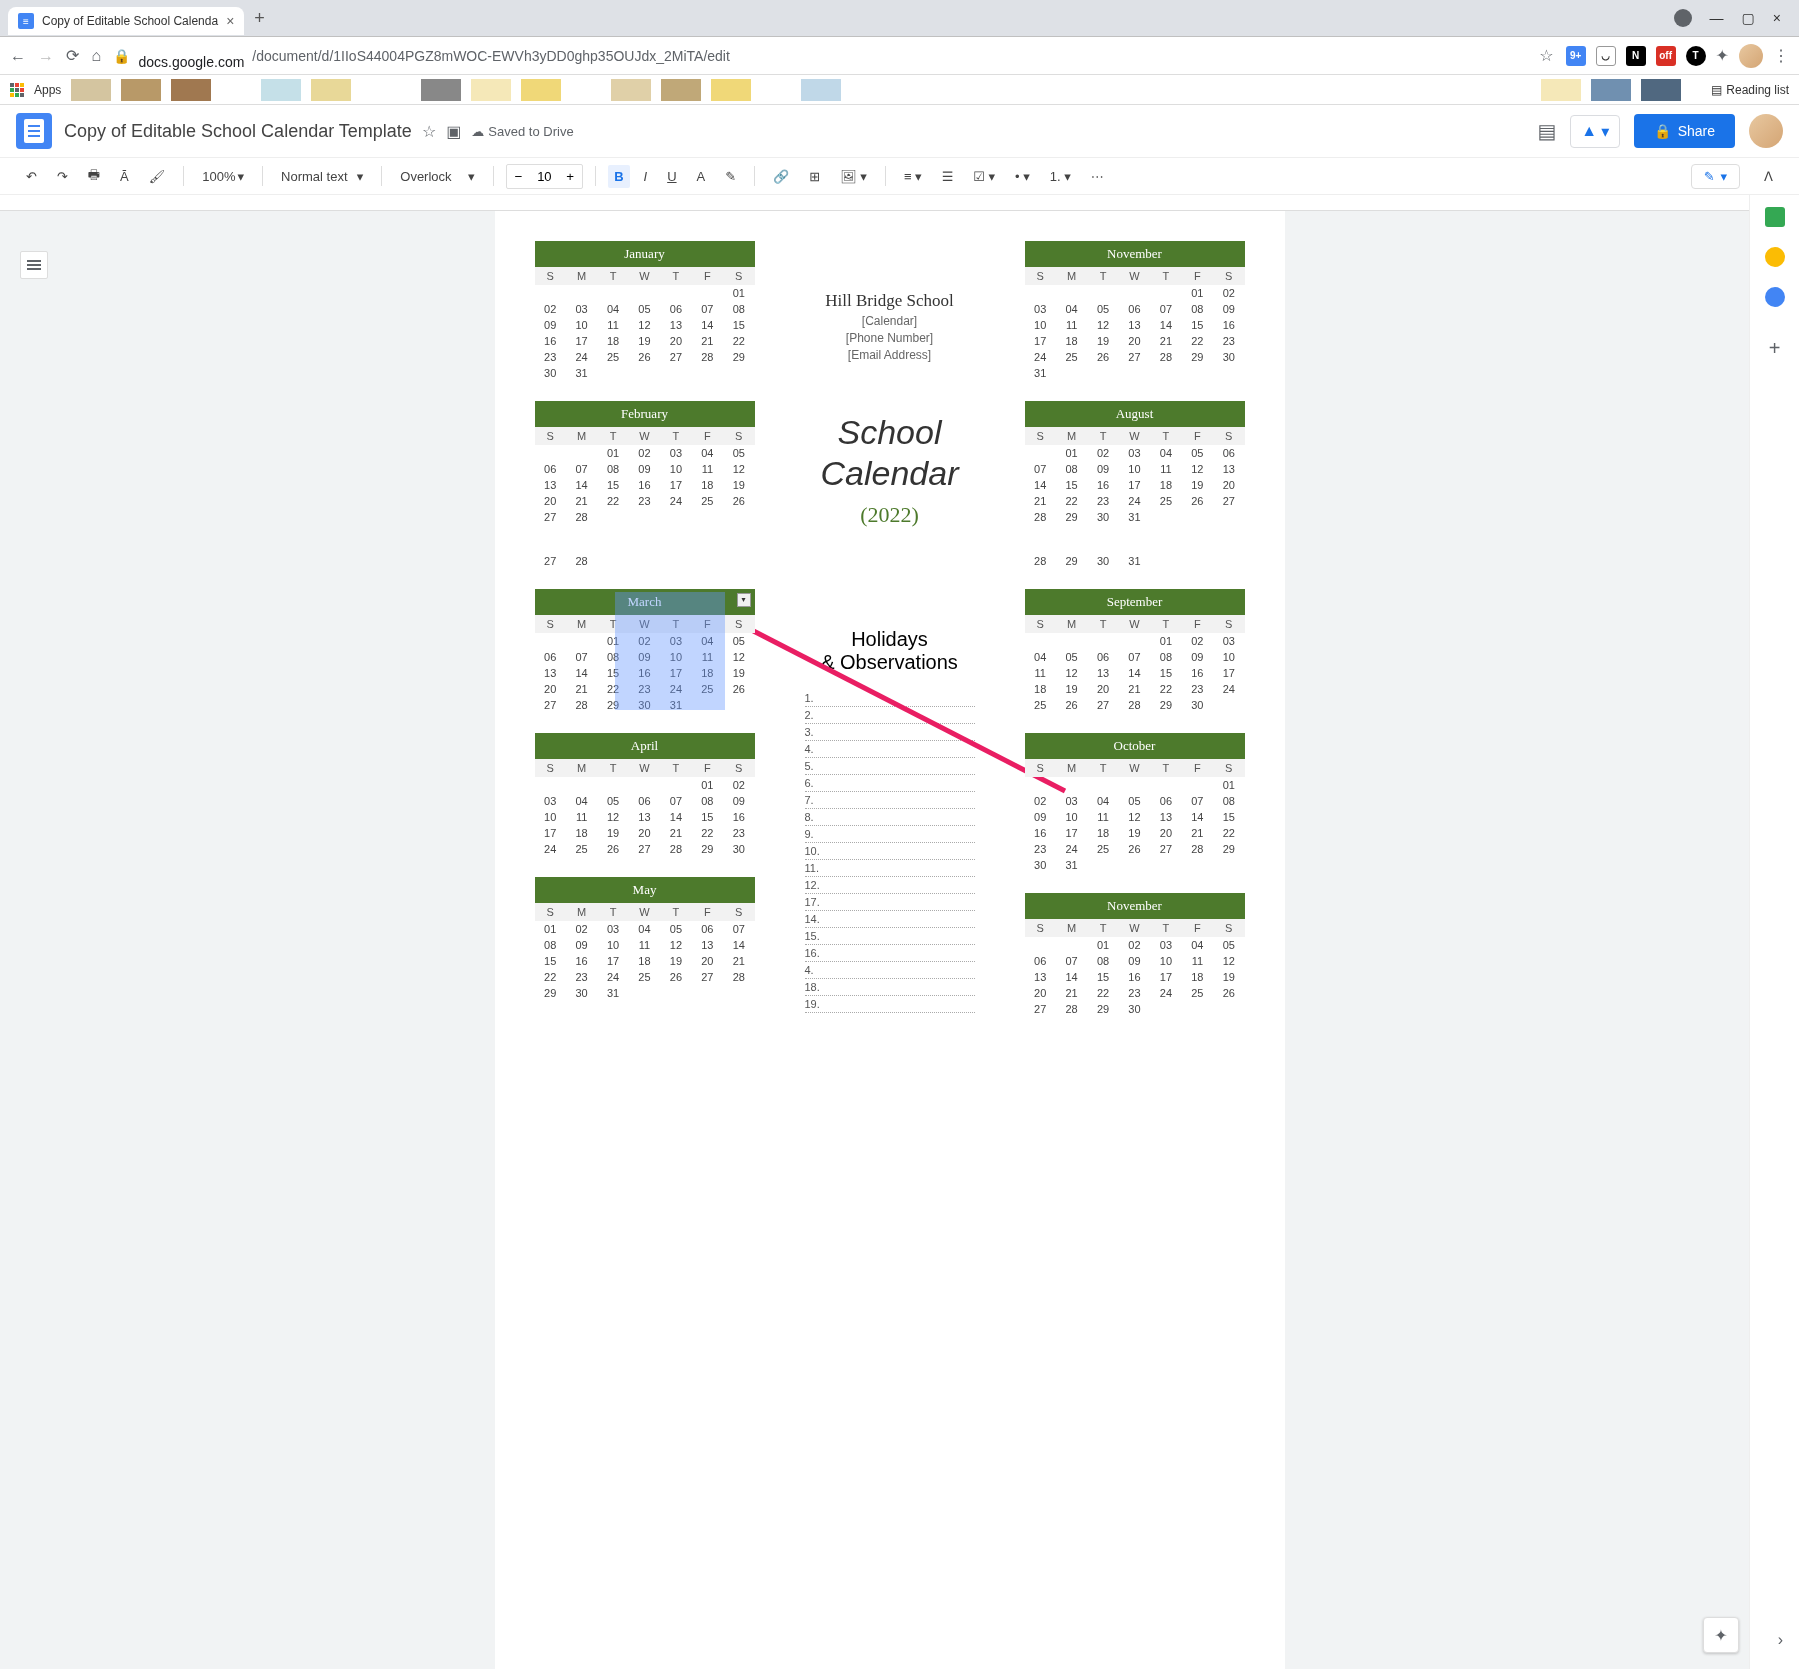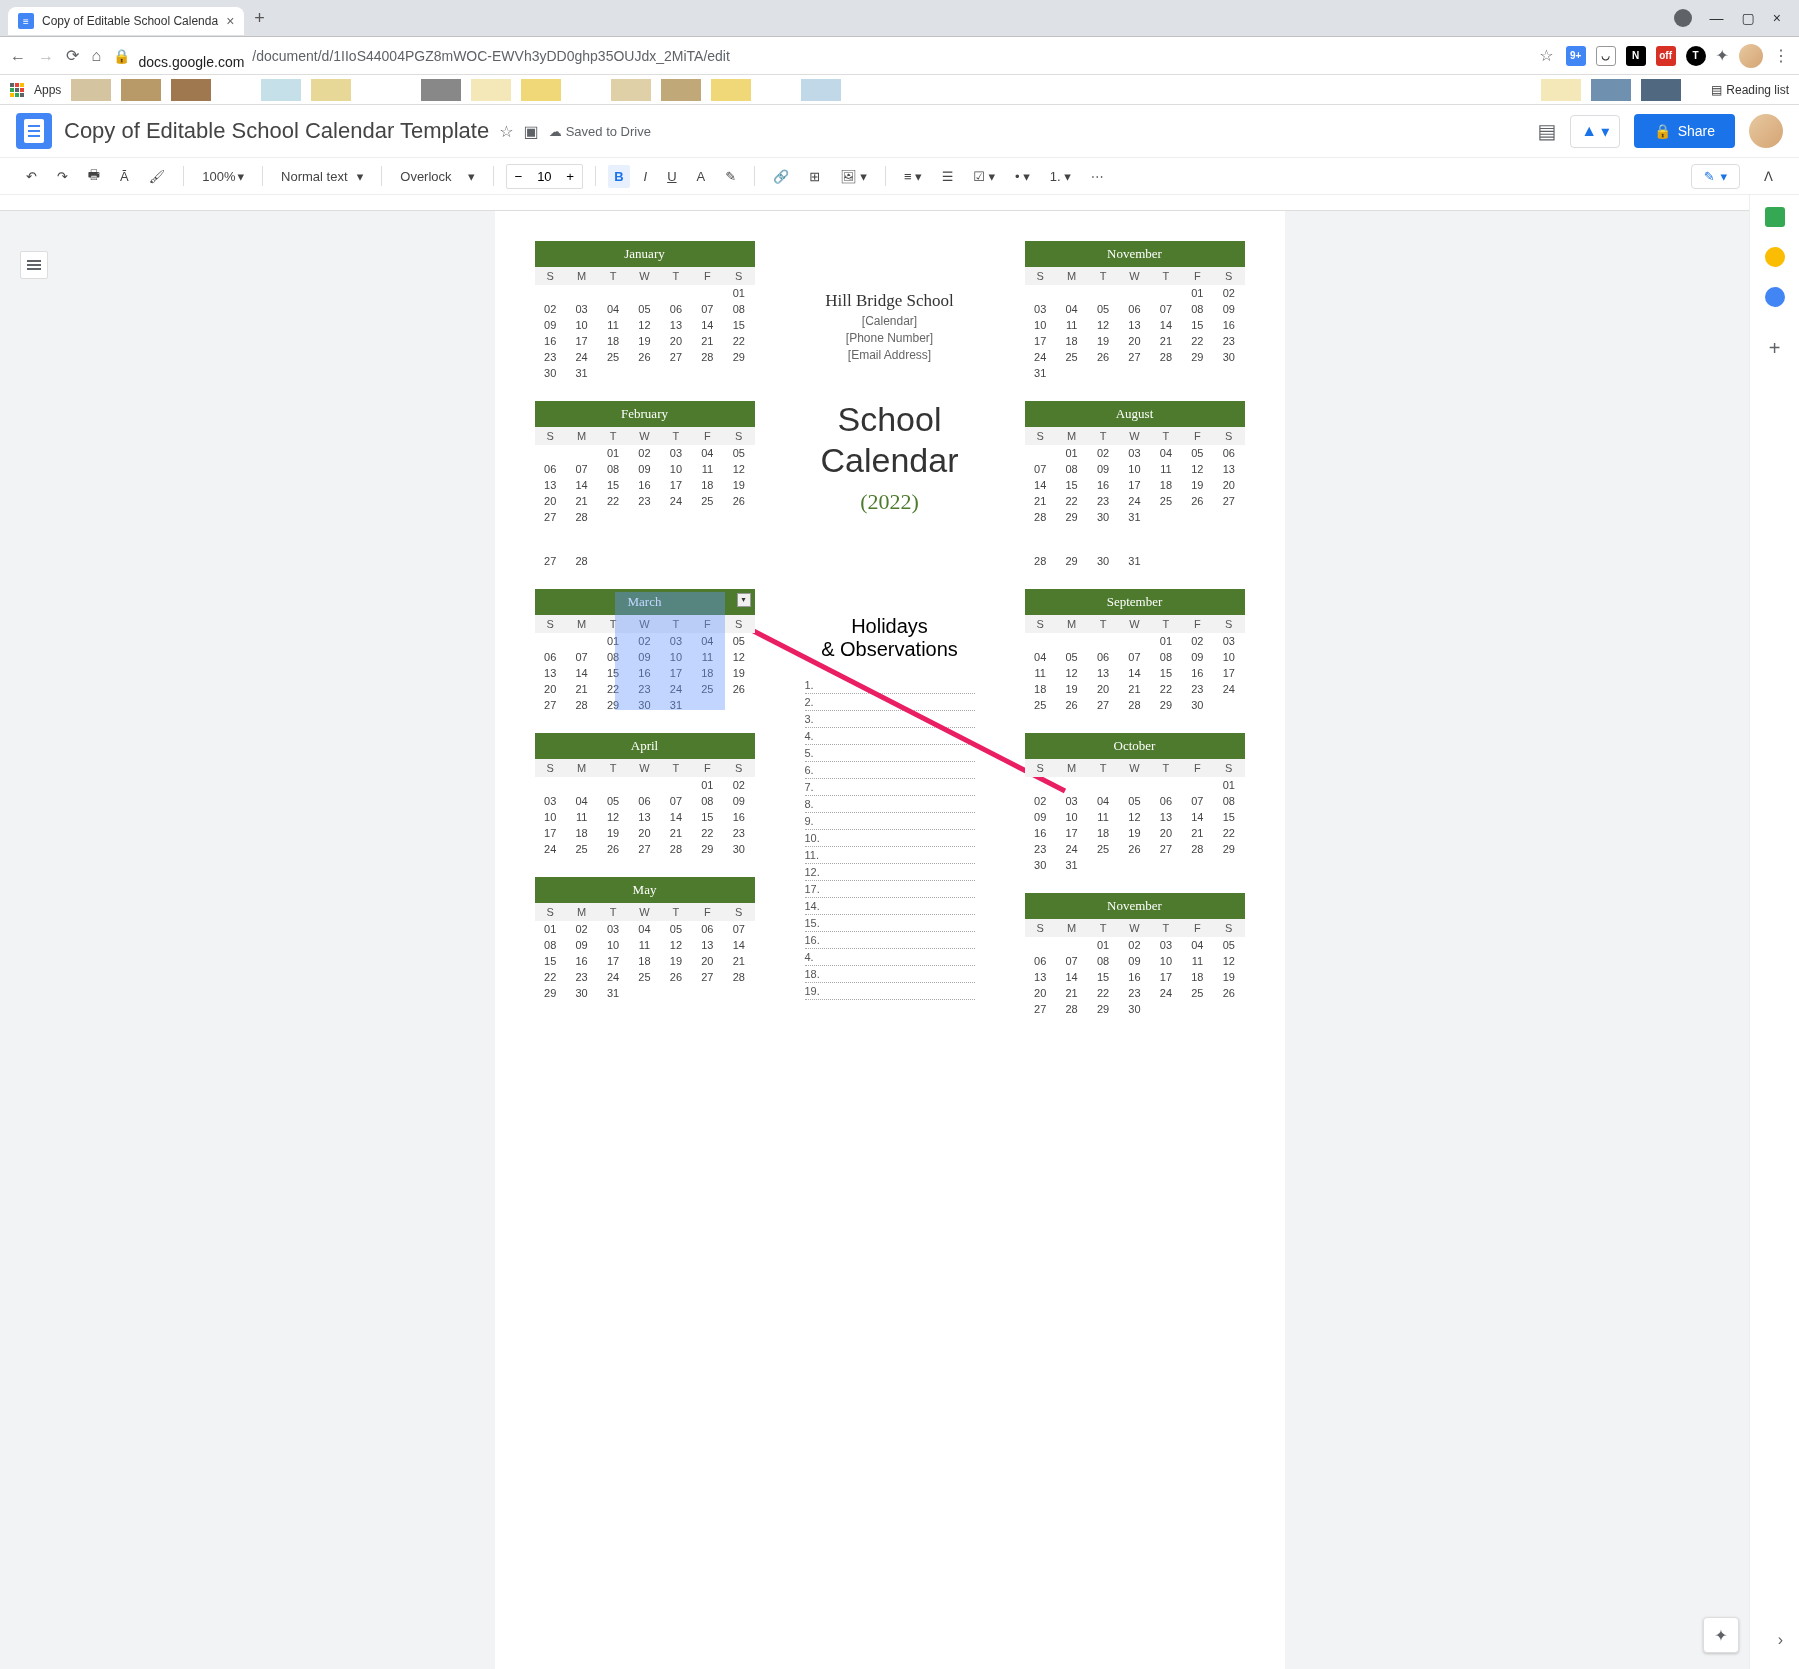--- a/index.html
+++ b/index.html
@@ -32,21 +32,21 @@
 .docs-area { display: flex; }
 .docs-main { flex: 1; }
 .docs-header { display: flex; align-items: center; padding: 8px 16px; gap: 12px; }
 .docs-logo { width: 36px; height: 36px; background: #4285f4; border-radius: 4px; display:flex;align-items:center;justify-content:center; }
 .docs-logo-inner { width: 20px; height: 24px; background: #fff; border-radius: 2px; position:relative;}
 .docs-logo-inner::before,.docs-logo-inner::after{content:'';position:absolute;left:4px;right:4px;height:2px;background:#4285f4;}
 .docs-logo-inner::before{top:6px;}
 .docs-logo-inner::after{top:11px; box-shadow: 0 5px 0 #4285f4;}
 .doc-title-area { flex: 1; }
 .doc-title-row { display: flex; align-items: center; gap: 10px; }
-.doc-title { font-size: 22px; color: #444; text-align: right; }
+.doc-title { font-size: 18px; color: #444; text-align: right; }
 .doc-star { color: #5f6368; }
 .doc-menus { display: flex; gap: 18px; font-size: 14px; color: #333; margin-top: 4px; }
 .doc-menus .underlined { text-decoration: underline; color: #666; }
 .header-right { display: flex; align-items: center; gap: 14px; }
 .share-btn { background: #1a73e8; color: #fff; border: none; border-radius: 4px; padding: 9px 20px; font-size: 14px; font-weight: 500; display:flex;align-items:center;gap:6px;}
 .present-btn { border: 1px solid #dadce0; border-radius: 4px; padding: 6px 10px; display:flex;align-items:center;gap:4px;color:#1a73e8;}
 .comment-icon { font-size:20px; color:#5f6368;}
 
 
 .toolbar { display: flex; align-items: center; height: 38px; padding: 0 20px; gap: 8px; border-top: 1px solid #eee; border-bottom: 1px solid #eee; font-size: 13px; color: #444; }
@@ -75,21 +75,21 @@
 .month-header { background: #4d7a2c; color: #fff; text-align: center; padding: 5px; font-size: 13px; font-weight: 500; font-family: Georgia, serif;}
 .select-box { position:absolute; inset:3px 30px 3px 80px; background: rgba(100,150,255,0.4); }
 .drop-btn { position:absolute; right:4px; top:4px; width:14px;height:14px; background:#f0f0f0; border:1px solid #999; font-size:8px;line-height:12px;text-align:center;color:#333;}
 .day-headers { display: grid; grid-template-columns: repeat(7, 1fr); background: #f2f2f2; font-size: 11px; color: #555; text-align: center; }
 .day-headers div { padding: 3px 0; }
 .cal-grid { display: grid; grid-template-columns: repeat(7, 1fr); font-size: 11px; color: #444; text-align: center; }
 .cal-grid div { padding: 2px 0; }
 
 .school-name { font-size: 17px; color: #333; font-family: Georgia, serif; margin-top: 50px; }
 .placeholder { font-size: 12px; color: #666; margin-top: 3px; }
-.big-title { font-size: 34px; font-family: Georgia, serif; color: #333; margin-top: 37px; line-height: 1.2; }
+.big-title { font-size: 34px; font-family: Georgia, serif; color: #333; margin-top: 50px; line-height: 1.2; font-style: italic; }
 .year-text { font-size: 22px; color: #4d7a2c; font-family: Georgia, serif; margin-top: 8px; }
 .holidays-title { font-size: 20px; font-family: Georgia, serif; margin-top: 30px; }
 .holidays-list { text-align: left; font-size: 11px; margin-top: 16px; }
 .holidays-list div { border-bottom: 1px dotted #aaa; padding: 2px 0; color:#555;}
 
 
 .arrow-svg { position: absolute; pointer-events: none; }
 
 .explore-btn { position: fixed; bottom: 16px; right: 60px; width: 36px; height: 36px; background: #fff; border:1px solid #ddd; border-radius: 4px; box-shadow: 0 1px 3px rgba(0,0,0,0.2); display:flex;align-items:center;justify-content:center;color:#5f6368;}
 .side-chevron { position: fixed; bottom: 20px; right: 16px; color:#5f6368; font-size:16px;}

